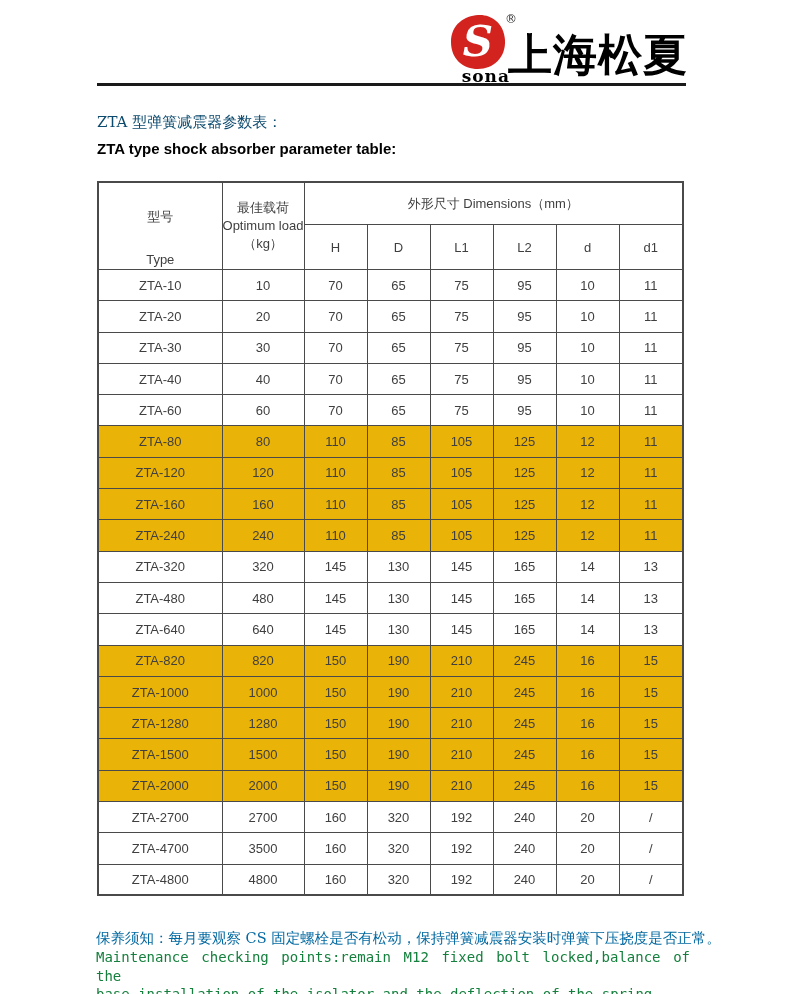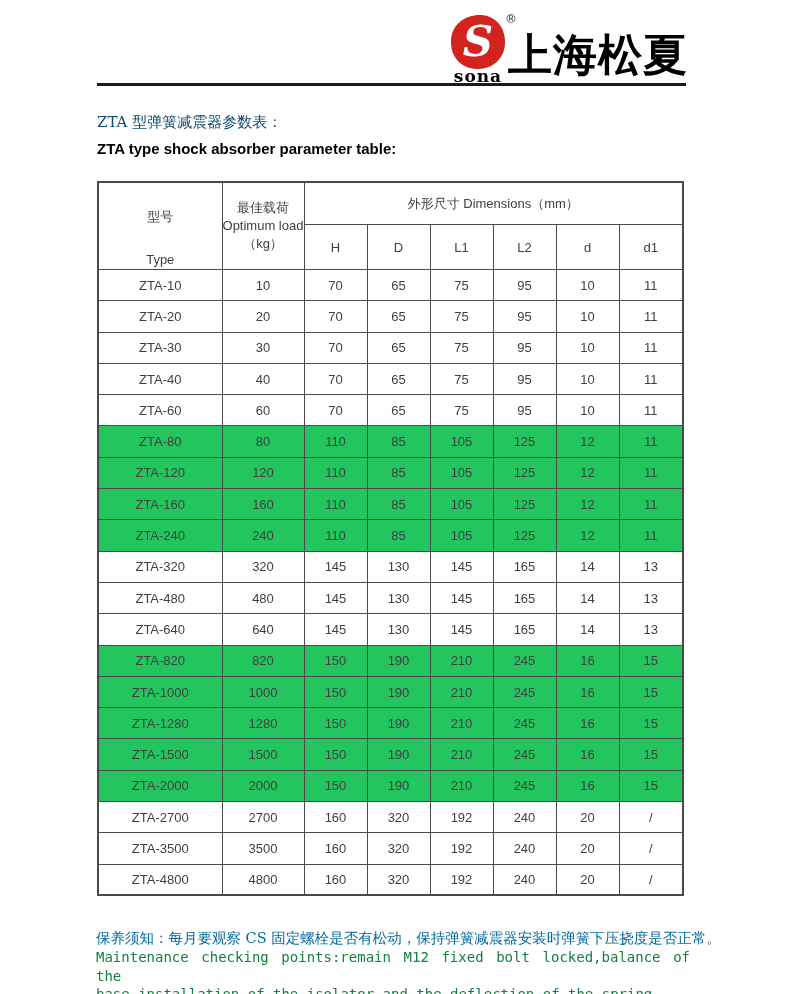--- a/index.html
+++ b/index.html
@@ -6,21 +6,21 @@
   html, body { width: 800px; height: 994px; background: #ffffff; overflow: hidden; }
   body { font-family: "Liberation Sans", sans-serif; color: #111; }
   .page { position: relative; width: 800px; height: 994px; background: #fff; }
 
   
   .logo-block { position: absolute; top: 12px; left: 448px; width: 238px; height: 72px; }
   .logo-mark { position: absolute; left: 2px; top: 2px; width: 62px; height: 70px; }
   .logo-svg { position: absolute; left: 0; top: 0; }
   .reg-mark { position: absolute; left: 55px; top: -2px; font-size: 12px; color: #333;
               font-family: "DejaVu Sans", sans-serif; }
-  .logo-sub { position: absolute; left: -4px; top: 52px; width: 64px; text-align: center;
+  .logo-sub { position: absolute; left: -4px; top: 52px; width: 64px; text-align: right;
               font-family: "DejaVu Serif", serif; font-weight: bold; font-size: 17px;
               letter-spacing: 1px; color: #000; }
   .brand-cn { position: absolute; left: 60px; top: 14px; font-size: 44px; font-weight: 900;
               letter-spacing: 1px; color: #000; white-space: nowrap;
               font-family: "Liberation Sans", sans-serif; }
   .header-rule { position: absolute; top: 83px; left: 97px; width: 589px; height: 3px;
                  background: #1a1a1a; }
 
   
   .title-cn { position: absolute; top: 113px; left: 97px; font-size: 15px;
@@ -31,21 +31,21 @@
   
   .param-table { position: absolute; top: 181px; left: 97px; width: 587px;
                  border-collapse: collapse; table-layout: fixed;
                  border: 2px solid #4a4a4a; }
   .param-table th, .param-table td { border: 1px solid #4a4a4a; text-align: center;
                  vertical-align: middle; font-size: 13px; font-weight: normal;
                  color: #3f3f3f; font-family: "Liberation Sans", sans-serif; }
   .param-table thead tr.row-top th { height: 39px; }
   .param-table thead tr.row-sub th { height: 41px; }
   .param-table td { height: 31.3px; }
-  .param-table tbody tr.shaded { background: #22c55e; }
+  .param-table tbody tr.shaded { background: #eab308; }
   .hdr-stack div { line-height: 19px; margin-top: 24px; }
   .hdr-load div { line-height: 18px; text-align: center; }
 
   
   .notes { position: absolute; top: 929px; left: 96px; width: 594px; }
   .note-cn { font-family: "DejaVu Serif", serif; font-size: 14.5px; line-height: 19px;
              color: #0369a1; white-space: nowrap; }
   .note-en { font-family: "DejaVu Sans Mono", "Liberation Mono", monospace; font-size: 14px;
              line-height: 18.5px; color: #15803d; }
   .note-en.justified { text-align: justify; text-align-last: justify; }
@@ -278,21 +278,21 @@
           <td>ZTA-2700</td>
           <td>2700</td>
           <td>160</td>
           <td>320</td>
           <td>192</td>
           <td>240</td>
           <td>20</td>
           <td>/</td>
         </tr>
         <tr>
-          <td>ZTA-3500</td>
+          <td>ZTA-4700</td>
           <td>3500</td>
           <td>160</td>
           <td>320</td>
           <td>192</td>
           <td>240</td>
           <td>20</td>
           <td>/</td>
         </tr>
         <tr>
           <td>ZTA-4800</td>

